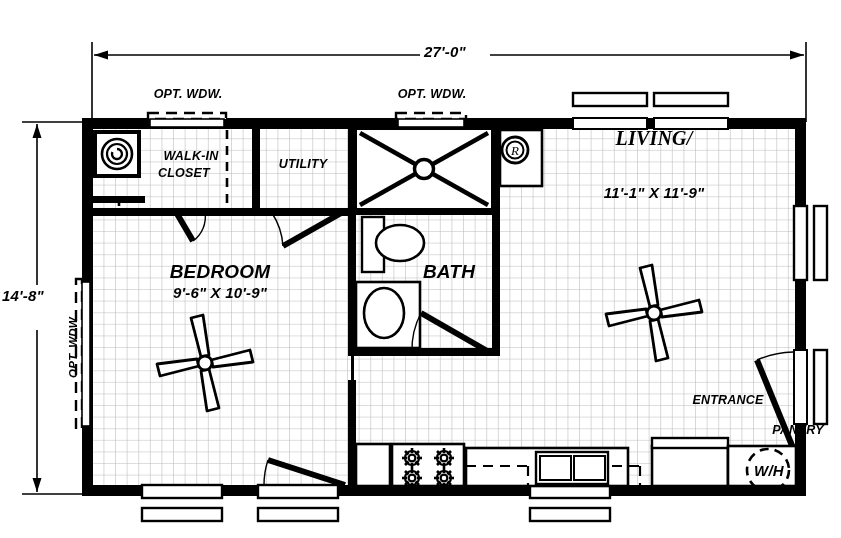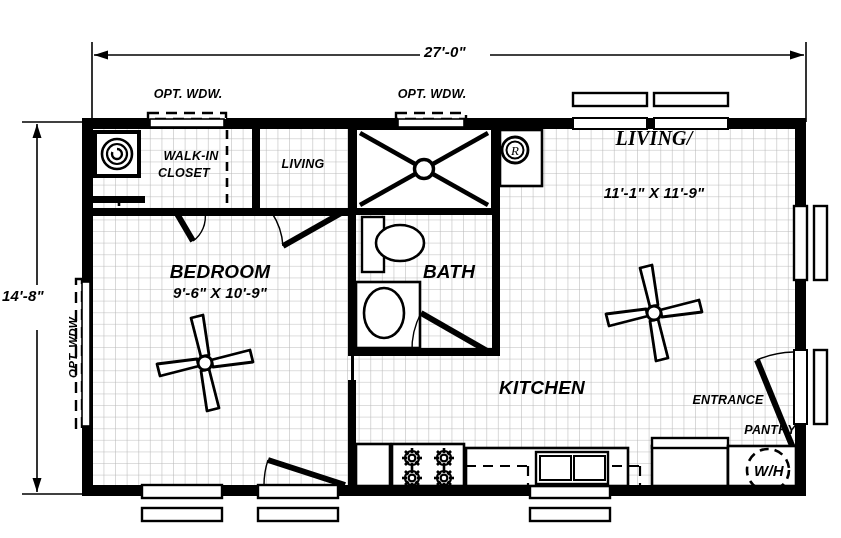--- a/index.html
+++ b/index.html
@@ -349,31 +349,30 @@
 
   <div class="lbl tiny vert" style="left:18px; top:340px; width:110px;">OPT. WDW.</div>
 
   <div class="lbl small" style="left:142px; top:88px; width:92px;">OPT. WDW.</div>
 
   <div class="lbl small" style="left:386px; top:88px; width:92px;">OPT. WDW.</div>
 
   <div class="lbl small" style="left:139px; top:150px; width:104px;">WALK-IN</div>
   <div class="lbl small" style="left:132px; top:167px; width:104px;">CLOSET</div>
 
-  <div class="lbl small" style="left:262px; top:158px; width:82px;">LIVING</div>
+  <div class="lbl small" style="left:262px; top:158px; width:82px;">UTILITY</div>
 
   <div class="lbl room" style="left:150px; top:262px; width:140px;text-align:center;">BEDROOM</div>
   <div class="lbl sub" style="left:150px; top:285px; width:140px;">9'-6" X 10'-9"</div>
 
   <div class="lbl room" style="left:408px; top:262px; width:82px;font-style:italic;">BATH</div>
 
   <div class="lbl room big" style="left:578px; top:128px; width:152px;font-family:Liberation Serif, serif;">LIVING/</div>
   <div class="lbl sub" style="left:572px; top:185px; width:164px;">11'-1" X 11'-9"</div>
 
-  <div class="lbl room" style="left:487px; top:378px; width:110px;">KITCHEN</div>
 
   <div class="lbl small" style="left:680px; top:394px; width:96px;">ENTRANCE</div>
 
-  <div class="lbl small" style="left:732px; top:424px; width:76px;">PANTRY</div>
+  <div class="lbl small" style="left:760px; top:424px; width:76px;">PANTRY</div>
 
   <div class="lbl tiny" style="left:748px; top:463px; width:42px; font-size:15px;">W/H</div>
 
 </div>
 
 </body></html>

